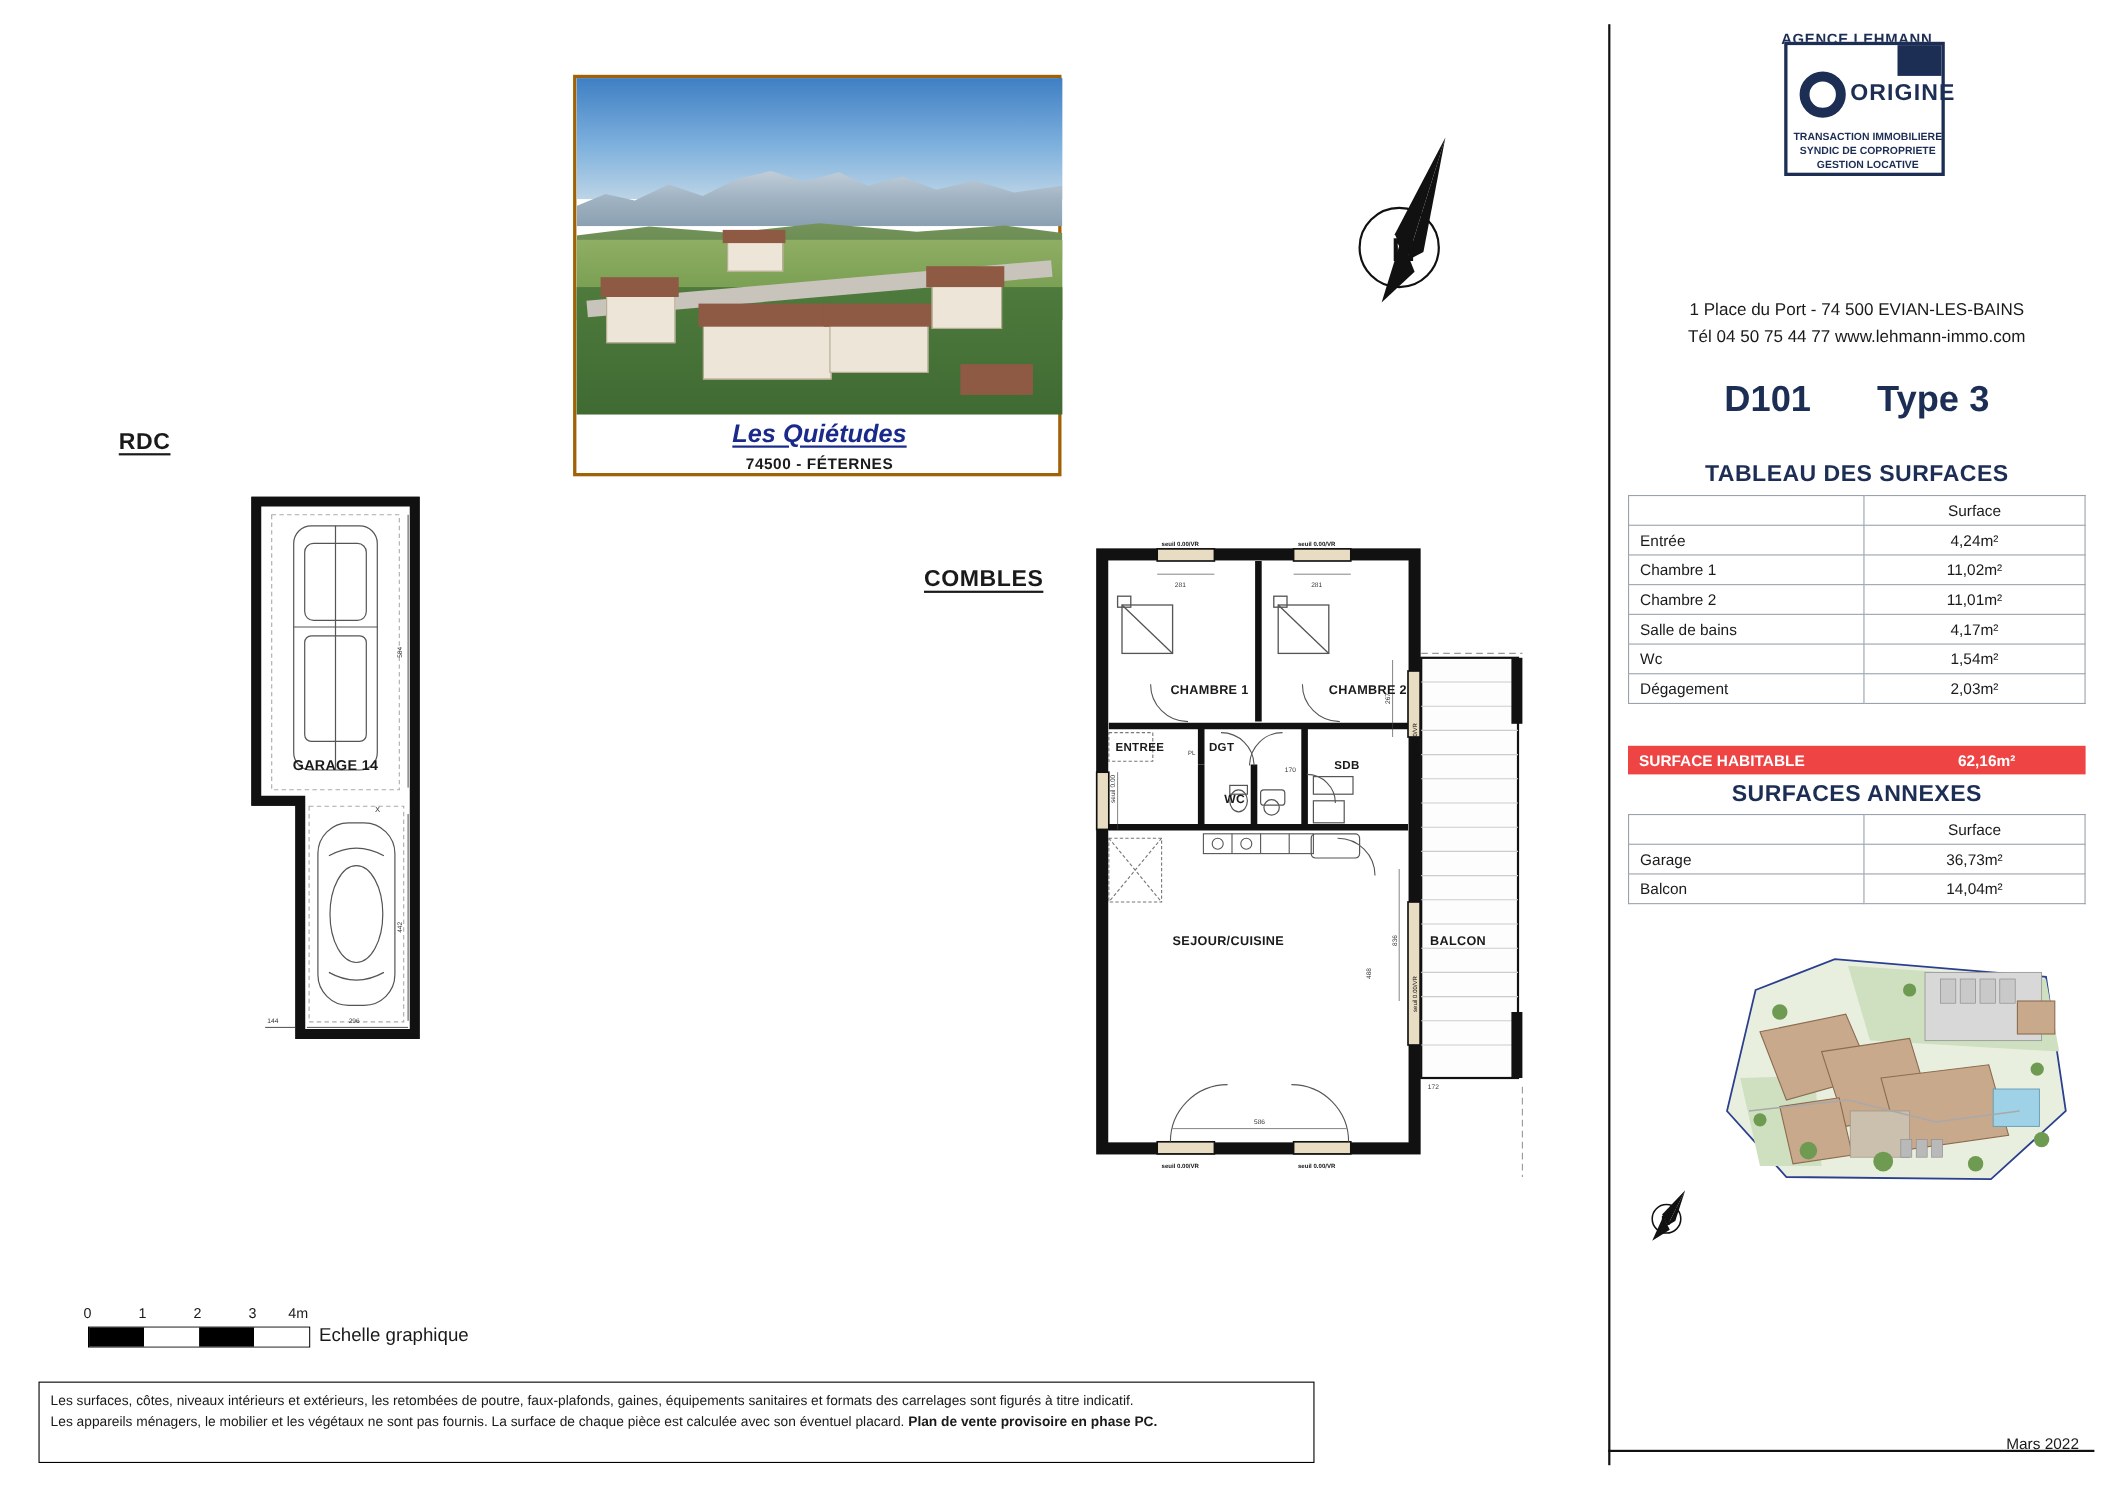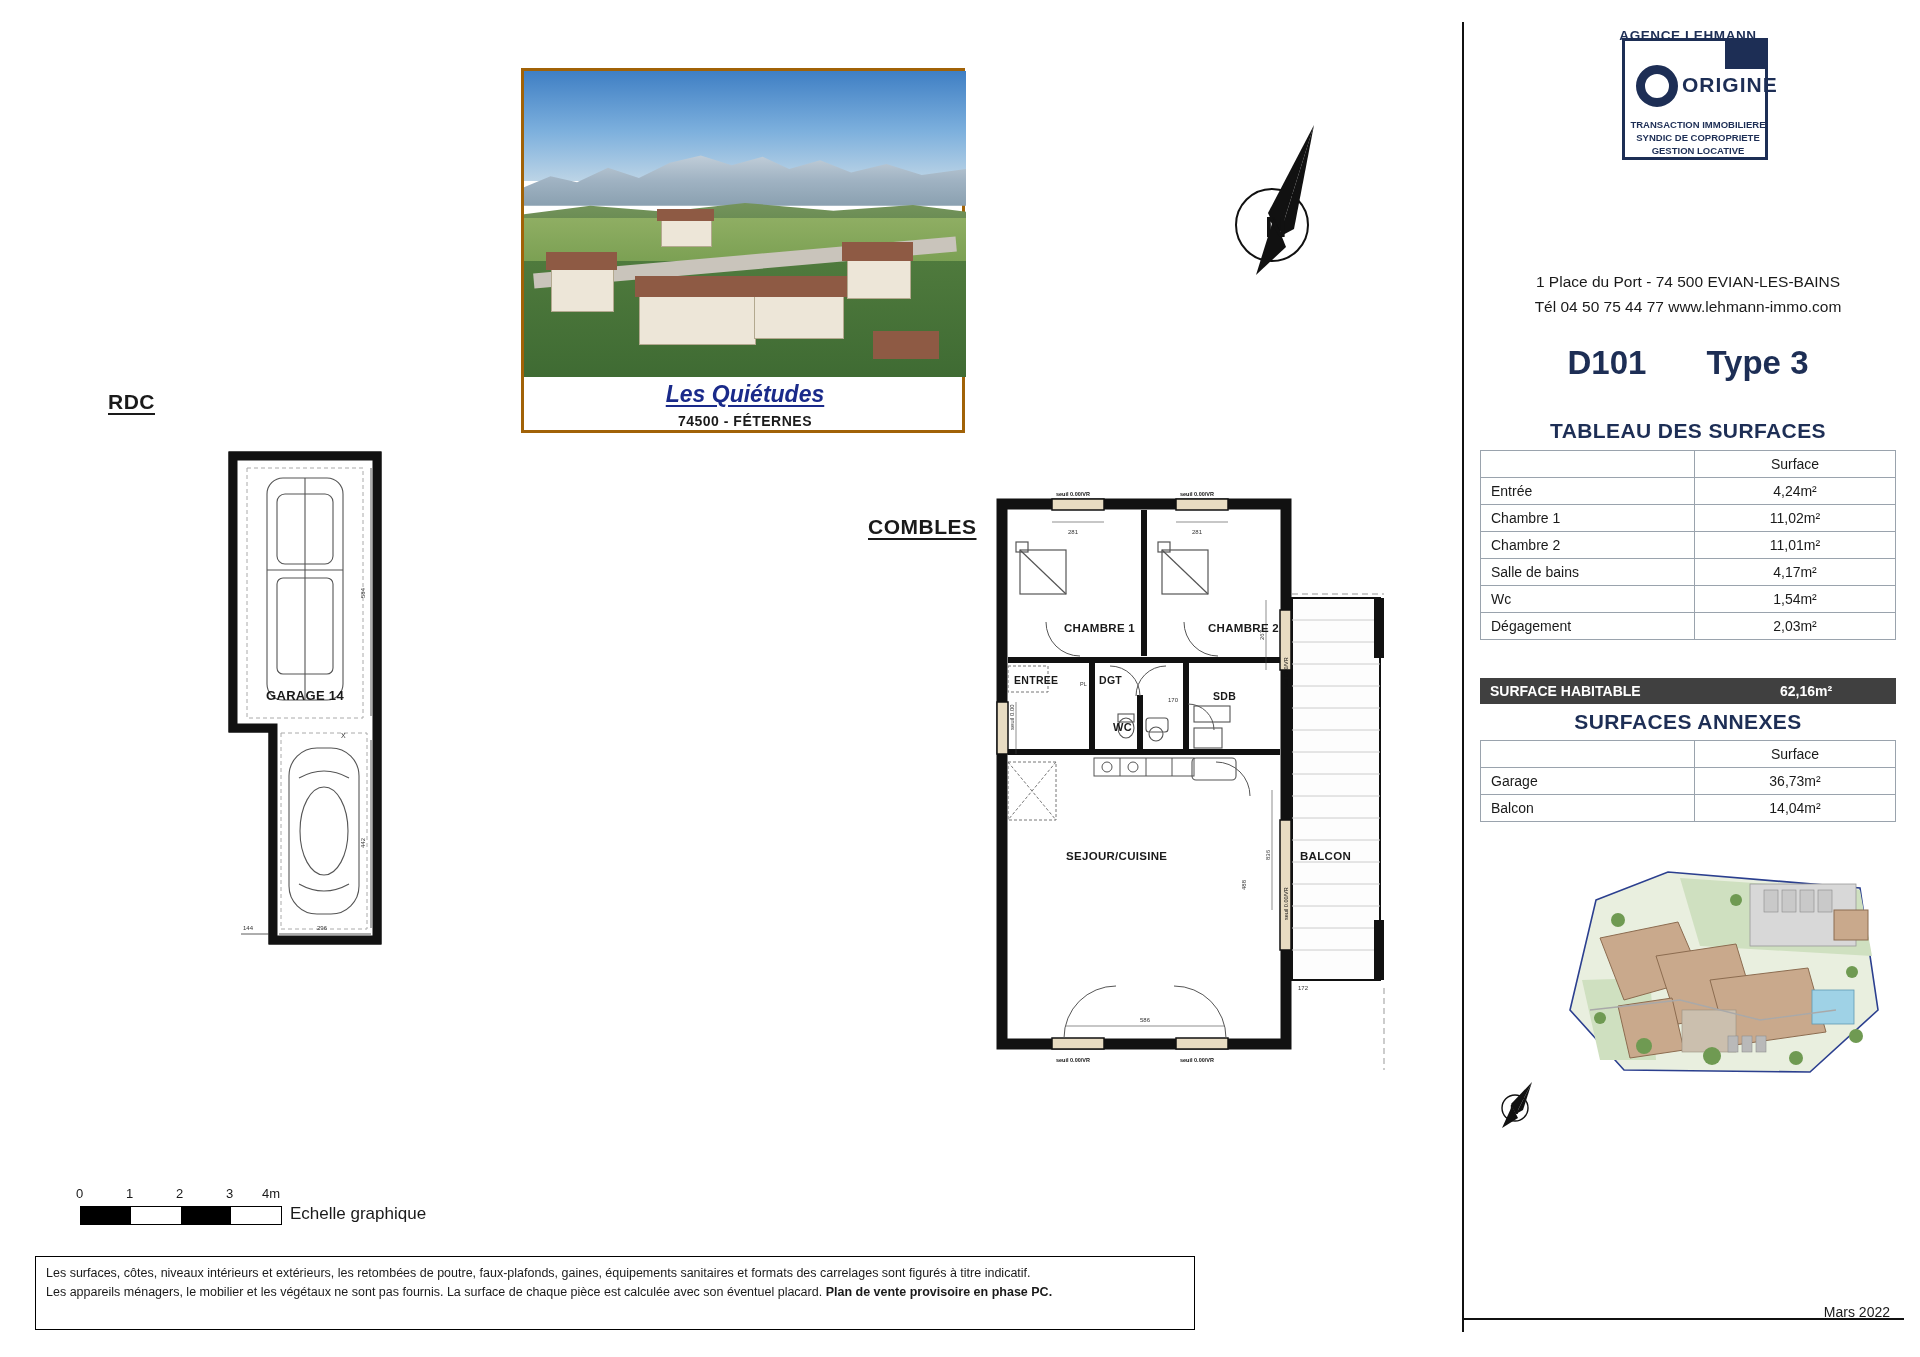--- a/index.html
+++ b/index.html
@@ -22,21 +22,21 @@
     position:absolute; left:1462px; top:1318px; width:442px; height:2px; background:#111;
   }
 
   
   .rdc-label {
     position:absolute; left:108px; top:390px;
     font-size:21px; font-weight:bold; letter-spacing:.5px;
     text-decoration:underline; text-underline-offset:4px;
   }
   .combles-label {
-    position:absolute; left:868px; top:515px;
+    position:absolute; left:840px; top:515px;
     font-size:21px; font-weight:bold; letter-spacing:.5px;
     text-decoration:underline; text-underline-offset:4px;
   }
 
   
   .photo-wrap {
     position:absolute; left:521px; top:68px; width:444px; height:365px;
     border:3px solid #a16207; background:#fff; box-sizing:border-box;
   }
   .photo {
@@ -165,21 +165,21 @@
   table.surf th, table.surf td {
     border:1px solid #9aa3ad; padding:4px 10px; height:18px;
   }
   table.surf th { font-weight:normal; text-align:center; }
   table.surf td.val { text-align:center; width:180px; }
   .tbl-main { top:428px; }
   .tbl-annex { top:718px; }
 
   .habitable {
     position:absolute; left:8px; top:656px; width:416px; height:26px;
-    background:#404040; color:#fff; display:flex; align-items:center;
+    background:#ef4444; color:#fff; display:flex; align-items:center;
     font-size:14px; font-weight:bold; box-sizing:border-box;
   }
   .habitable .lbl { padding-left:10px; flex:1; }
   .habitable .val { width:180px; text-align:center; }
 
   
   .site { position:absolute; left:88px; top:838px; width:328px; height:220px; }
   .north-small { position:absolute; left:20px; top:1058px; width:46px; height:54px; }
 
   .date {

